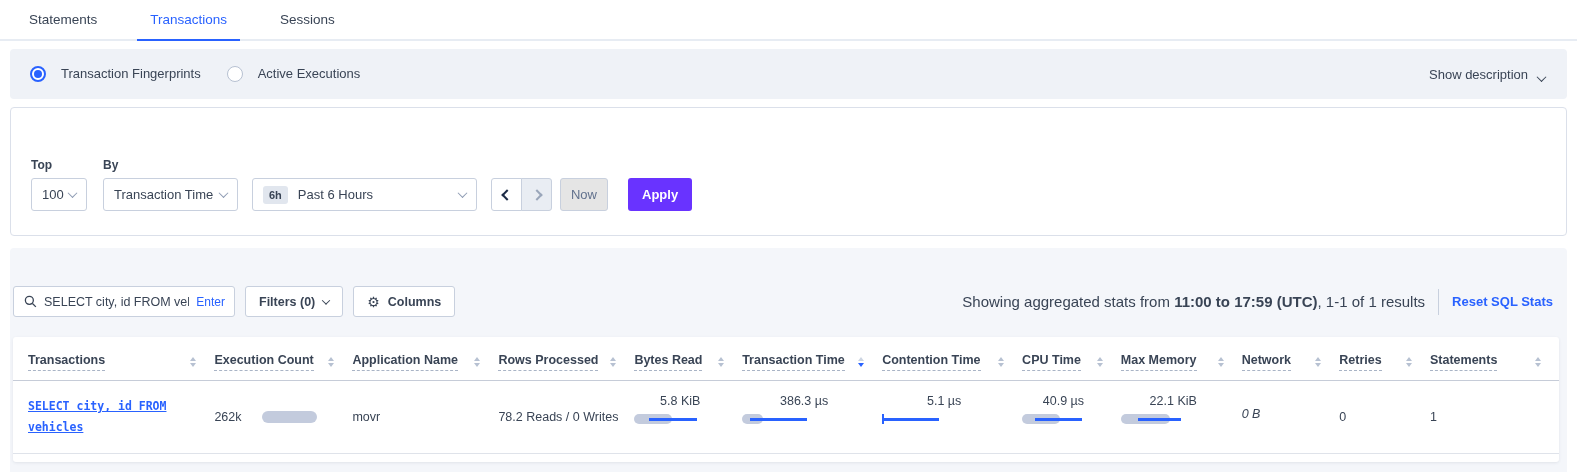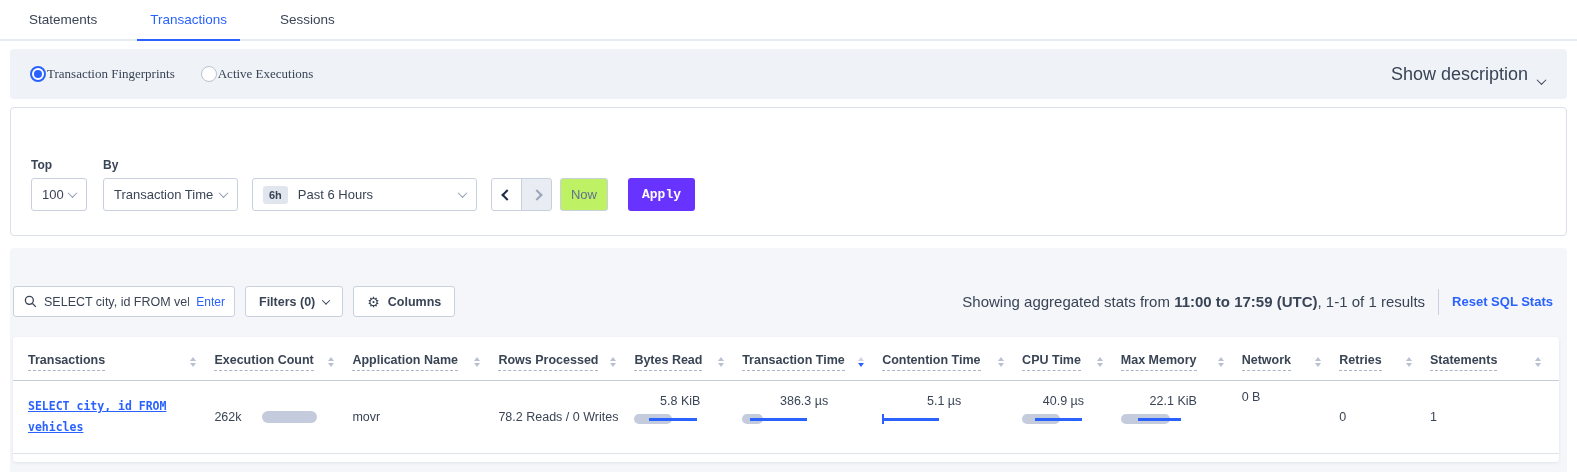--- a/index.html
+++ b/index.html
@@ -17,26 +17,26 @@
   body{font-family:"Liberation Sans","DejaVu Sans",sans-serif;color:var(--text);}
 
   
   .tabbar{display:flex;align-items:stretch;padding-left:16px;border-bottom:2px solid #e7ecf3;background:#fff;height:41px;}
   .tab{display:flex;align-items:center;padding:0 13px;margin-right:27px;font-size:13.5px;color:var(--text);
        border-bottom:2px solid transparent;margin-bottom:-2px;cursor:pointer;}
   .tab.active{color:var(--accent);border-bottom-color:var(--accent);}
 
   
   .radio-band{margin:8px 10px 0;height:50px;background:#eff2f7;border-radius:4px;display:flex;align-items:center;padding:0 22px 0 20px;}
-  .radio-item{display:flex;align-items:flex-start;gap:1px;font-size:13px;cursor:pointer;font-family:Liberation Serif, serif;}
+  .radio-item{display:flex;align-items:flex-start;gap:15px;font-size:13px;cursor:pointer;}
   .radio-item + .radio-item{margin-left:26px;}
   .radio{width:16px;height:16px;border-radius:50%;display:flex;align-items:center;justify-content:center;background:#fff;border:1px solid #b7c1d2;flex:none;}
   .radio.sel{border:2px solid var(--accent);}
   .radio.sel i{width:8px;height:8px;border-radius:50%;background:var(--accent);}
-  .show-desc{margin-left:auto;display:flex;align-items:flex-end;gap:10px;font-size:18px;color:var(--text);cursor:pointer;}
+  .show-desc{margin-left:auto;display:flex;align-items:flex-end;gap:10px;font-size:13px;color:var(--text);cursor:pointer;}
 
   .chev{display:inline-block;width:7px;height:7px;border-right:1.7px solid currentColor;border-bottom:1.7px solid currentColor;}
   .chev.down{transform:rotate(45deg) translate(-1px,-1px);}
   .chev.left{transform:rotate(135deg);}
   .chev.right{transform:rotate(-45deg);}
   .chev.thin{border-width:1.4px;color:#8e9bb3;}
 
   
   .criteria-card{margin:8px 10px 0;background:#fff;border:1px solid #dbe0ea;border-radius:4px;padding:18px 20px 24px;}
   .card-title{font-size:13.5px;font-weight:bold;color:var(--ink);}
@@ -48,24 +48,24 @@
   .select .chev{margin-left:auto;}
   .w-top{width:56px;}
   .w-by{width:135px;margin-left:16px;}
   .w-time{width:225px;margin-left:14px;}
   .time-badge{background:#e1e6ee;border-radius:3px;font-size:11px;font-weight:bold;padding:3px 6px;color:var(--text);margin-right:10px;}
   .arrow-pair{display:flex;margin-left:14px;}
   .arrow-btn{width:31px;height:33px;border:1px solid var(--border);background:#fff;display:flex;align-items:center;justify-content:center;cursor:pointer;}
   .arrow-btn.first{border-radius:3px 0 0 3px;color:var(--ink);}
   .arrow-btn.second{border-radius:0 3px 3px 0;margin-left:-1px;background:#e9edf3;color:#9aa6ba;cursor:default;}
   .arrow-btn .chev{width:8px;height:8px;border-width:2px;}
-  .now-btn{margin-left:8px;width:48px;height:33px;border:1px solid var(--border);border-radius:3px;background:#bef264;
+  .now-btn{margin-left:8px;width:48px;height:33px;border:1px solid var(--border);border-radius:3px;background:#e5e5e5;
            font-size:13px;color:var(--muted);display:flex;align-items:center;justify-content:center;cursor:pointer;}
   .apply-btn{margin-left:20px;height:33px;padding:0 14px;background:var(--purple);border:none;border-radius:3px;
-             color:#fff;font-size:13px;font-weight:600;font-family:Liberation Mono, monospace;cursor:pointer;}
+             color:#fff;font-size:13px;font-weight:600;font-family:Liberation Sans, sans-serif;cursor:pointer;}
 
   
   .results-section{margin:12px 10px 0;background:#f4f6fa;border-radius:4px;padding:21px 8px 18px 3px;}
   .results-heading{margin-left:15px;font-size:13.5px;font-weight:bold;color:var(--ink);}
   .results-controls{display:flex;align-items:center;margin-top:17px;}
   .search-box{width:222px;height:31px;background:#fff;border:1px solid var(--border);border-radius:3px;
               display:flex;align-items:center;padding:0 9px 0 10px;gap:7px;}
   .search-box input{flex:1;min-width:0;border:none;outline:none;font-family:inherit;font-size:12.5px;color:var(--text);background:transparent;}
   .enter-hint{font-size:12px;color:var(--accent);flex:none;cursor:pointer;}
   .btn-outline{margin-left:10px;height:31px;padding:0 13px;background:#fff;border:1px solid var(--border);border-radius:3px;
@@ -94,21 +94,21 @@
   td.sql{padding-left:15px;vertical-align:middle;}
   .sql-link{font-family:"DejaVu Sans Mono","Liberation Mono",monospace;font-size:11.5px;font-weight:bold;color:var(--accent);line-height:1.8;cursor:pointer;text-decoration:underline;}
   .exec-flex{display:flex;align-items:center;gap:20px;}
   .count-pill{width:55px;height:12px;border-radius:6px;background:var(--bar-gray);flex:none;}
   td.bartd{vertical-align:top;padding-top:13px;text-align:center;}
   .bar-val{margin-bottom:6px;}
   .bar-holder{position:relative;width:64px;height:10px;}
   .bar-holder .gbar{position:absolute;left:0;top:0;height:10px;border-radius:5px;background:var(--bar-gray);}
   .bar-holder .bline{position:absolute;top:3.5px;height:3px;background:var(--accent);}
   .bar-holder .tick{position:absolute;left:0;top:0;width:2px;height:10px;background:var(--accent);}
-  td.toptd{vertical-align:top;padding-top:9px;}
+  td.toptd{vertical-align:top;padding-top:26px;font-style:italic;}
 </style>
 </head>
 <body>
 
 <div class="tabbar">
   <div class="tab">
       <span>Statements</span>
     </div>
   <div class="tab active">
       <span>Transactions</span>

